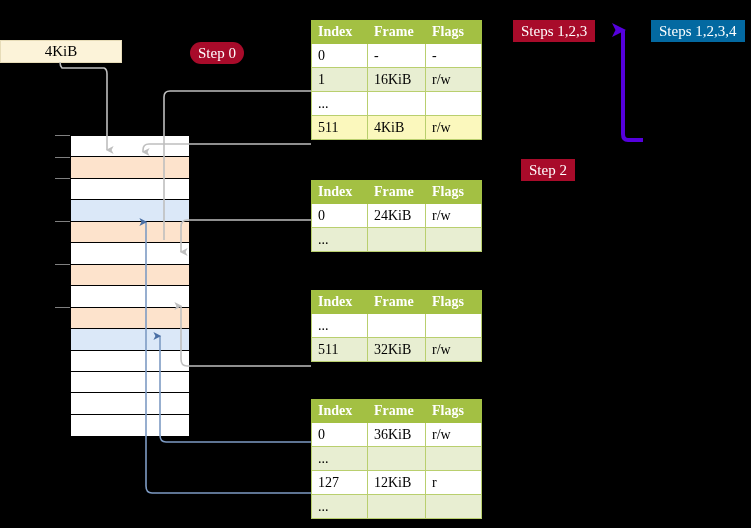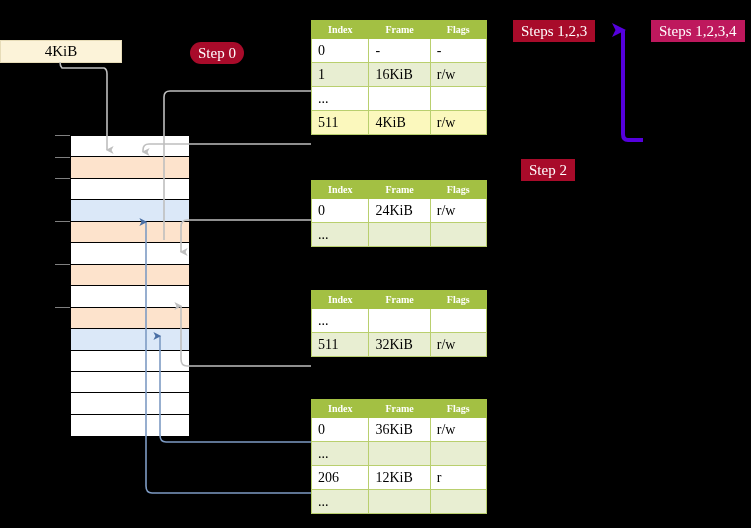--- a/index.html
+++ b/index.html
@@ -20,21 +20,21 @@
   .chip {
     position: absolute;
     color: #ffffff;
     font-size: 15px;
     line-height: 1;
     padding: 4px 8px 3px 8px;
     white-space: nowrap;
     font-family: Liberation Serif, serif;
   }
   .chip-red  { background: #a80b2a; }
-  .chip-blue { background: #be185d; text-align: center; }
+  .chip-blue { background: #0369a1; text-align: center; }
 
   
   .memlabel {
     position: absolute;
     background: #fcf3d9;
     border: 1px solid #e7dcb8;
     color: #000000;
     font-size: 15px;
     text-align: center;
     line-height: 21px;
@@ -48,23 +48,23 @@
     background: #ffffff;
     font-size: 14px;
     color: #000000;
     table-layout: fixed;
   }
   table.ptable th {
     background: #a3c043;
     color: #ffffff;
     font-weight: bold;
     text-align: left;
-    padding: 3px 16px;
+    padding: 3px 6px;
     border: 1px solid #a3c043;
-    font-size: 10px;
+    font-size: 14px;
   }
   table.ptable td {
     border: 1px solid #b9cf6e;
     padding: 3px 6px;
     height: 17px;
     vertical-align: middle;
     background: #ffffff;
     overflow: hidden;
     white-space: nowrap;
   }
@@ -260,21 +260,21 @@
           <td>0</td>
           <td>36KiB</td>
           <td>r/w</td>
         </tr>
         <tr class="alt">
           <td>...</td>
           <td></td>
           <td></td>
         </tr>
         <tr>
-          <td>206</td>
+          <td>127</td>
           <td>12KiB</td>
           <td>r</td>
         </tr>
         <tr class="alt">
           <td>...</td>
           <td></td>
           <td></td>
         </tr>
       </tbody>
   </table>

